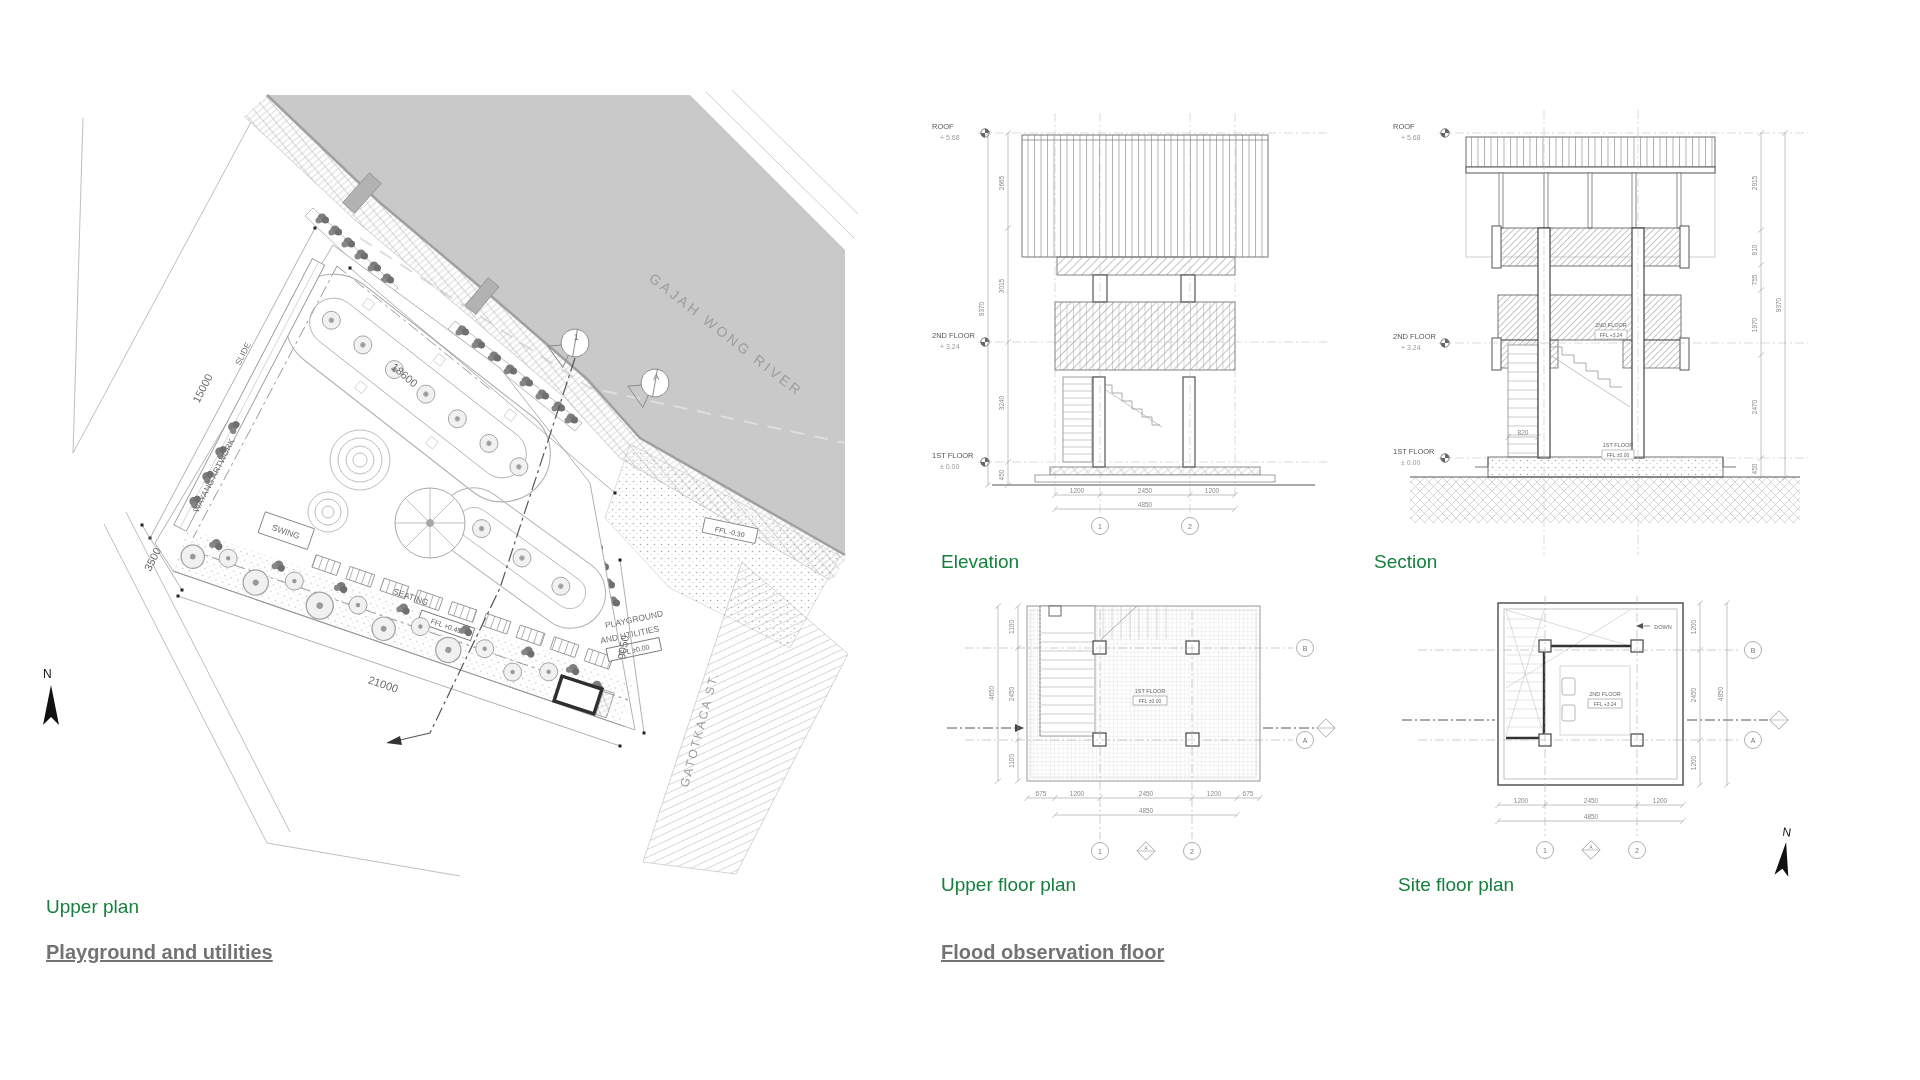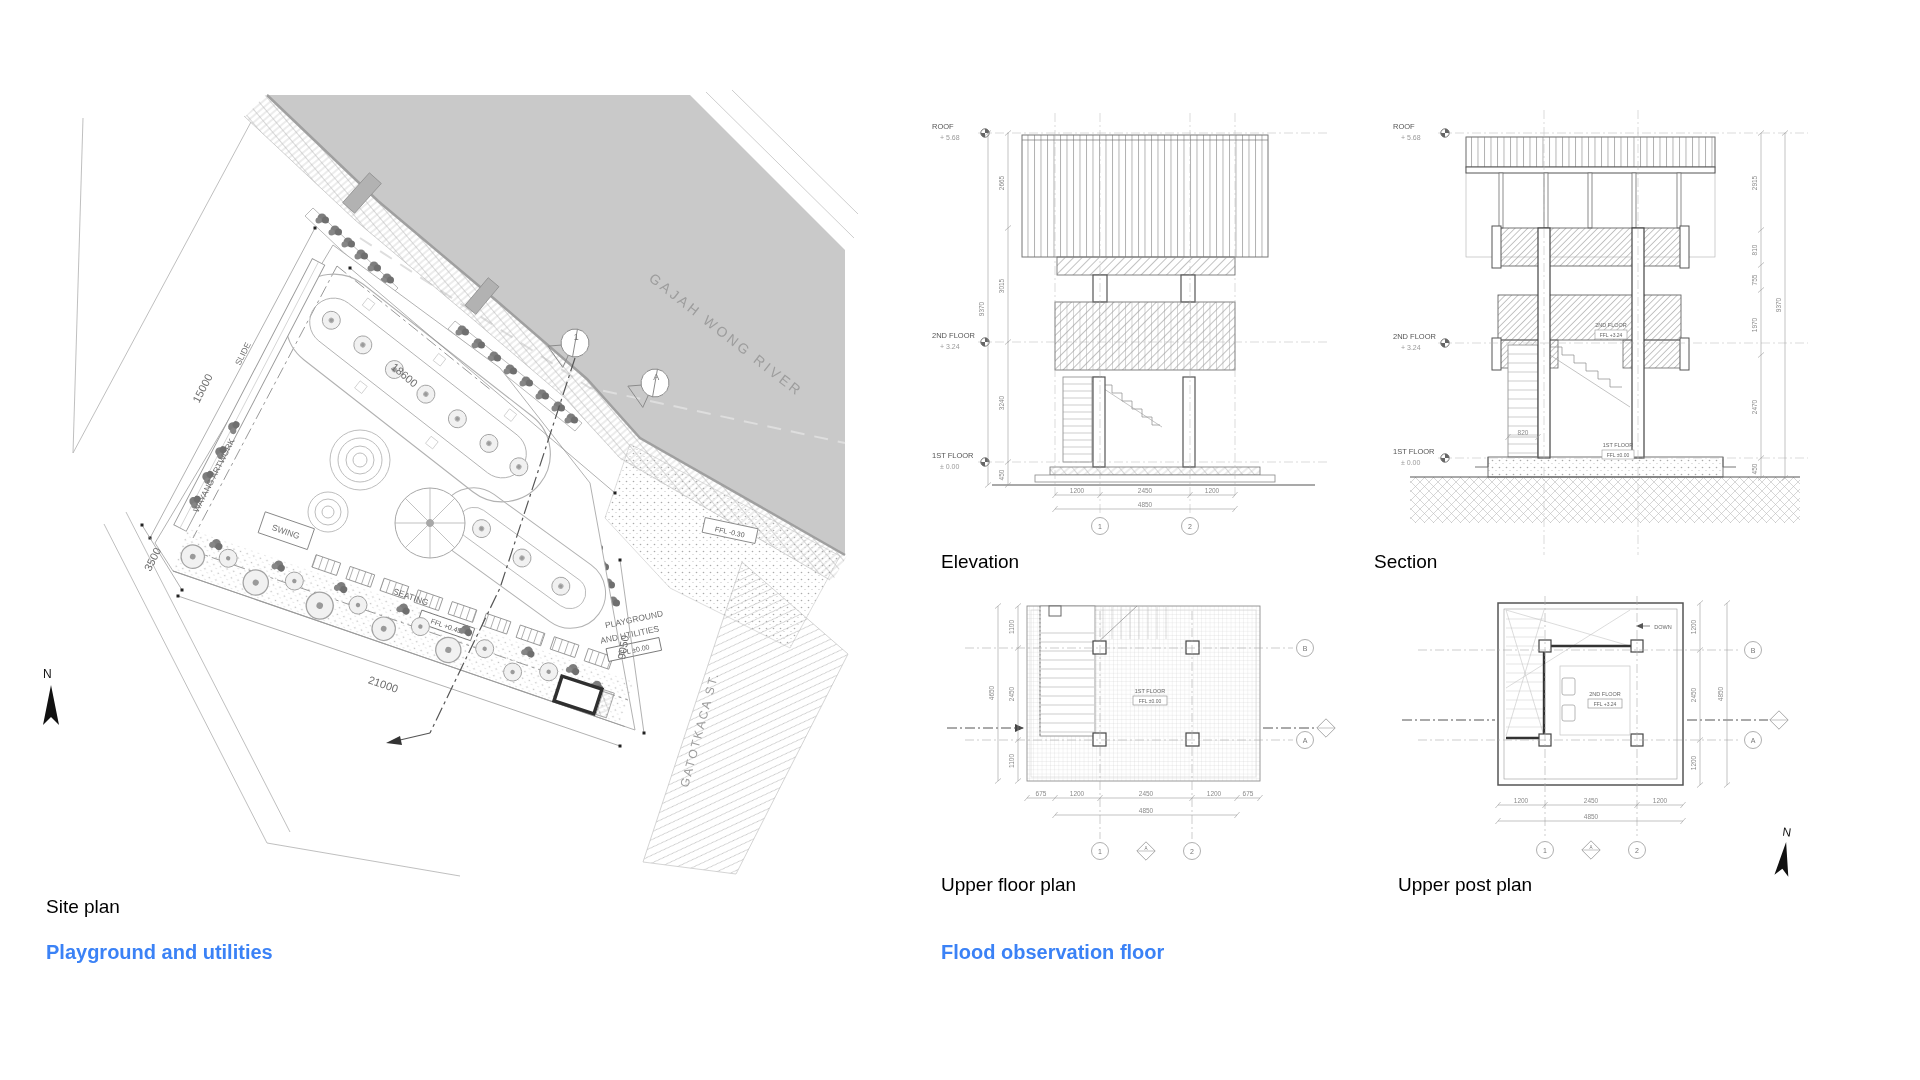--- a/index.html
+++ b/index.html
@@ -1,20 +1,20 @@
 <!DOCTYPE html>
 <html><head>
 <meta charset="utf-8">
 <style>
   html,body{margin:0;padding:0;background:#fff;}
   body{width:1920px;height:1080px;position:relative;overflow:hidden;
        font-family:"Liberation Sans",sans-serif;color:#1a1a1a;}
   .abs{position:absolute;}
-  .caption{font-size:19px;color:#000000;}
-  .sheet-title{font-size:20px;font-weight:700;color:#3b82f6;}
+  .caption{font-size:19px;color:#15803d;}
+  .sheet-title{font-size:20px;font-weight:700;color:#737373;text-decoration:underline;}
   svg{position:absolute;overflow:visible;}
   svg text{font-family:"Liberation Sans",sans-serif;fill:#777;}
   .dim{font-size:6.5px;fill:#8a8a8a;}
   .dimL{font-size:11px;fill:#6e6e6e;}
   .lvl{font-size:7.5px;fill:#555;}
   .lvlv{font-size:7px;fill:#9a9a9a;}
   .bub{font-size:7px;fill:#777;text-anchor:middle;}
   .bubS{font-size:4.5px;fill:#777;text-anchor:middle;}
   .tag{font-size:7px;fill:#555;text-anchor:middle;}
   .tagS{font-size:5px;fill:#666;text-anchor:middle;}
@@ -625,19 +625,19 @@
   <g transform="translate(379,132)">
     <rect x="-6.5" y="-6.5" width="13" height="13" transform="rotate(45)" fill="#fff" stroke="#9a9a9a" stroke-width="0.8"></rect>
     <line x1="-9" y1="0" x2="9" y2="0" stroke="#9a9a9a" stroke-width="0.6"></line>
   </g>
   <g transform="translate(385,262) rotate(8)">
     <text class="north" x="-5" y="-14">N</text>
     <polygon points="0,-8 7,26 0,19 -7,26" fill="#111"></polygon>
   </g>
 </svg>
 
-<div class="abs caption" style="left:46px;top:896px">Site plan</div>
+<div class="abs caption" style="left:46px;top:896px">Upper plan</div>
 <div class="abs sheet-title" style="left:46px;top:941px">Playground and utilities</div>
 <div class="abs caption" style="left:941px;top:551px">Elevation</div>
 <div class="abs caption" style="left:1374px;top:551px">Section</div>
 <div class="abs caption" style="left:941px;top:874px">Upper floor plan</div>
-<div class="abs caption" style="left:1398px;top:874px">Upper post plan</div>
+<div class="abs caption" style="left:1398px;top:874px">Site floor plan</div>
 <div class="abs sheet-title" style="left:941px;top:941px">Flood observation floor</div>
 
 </body></html>

